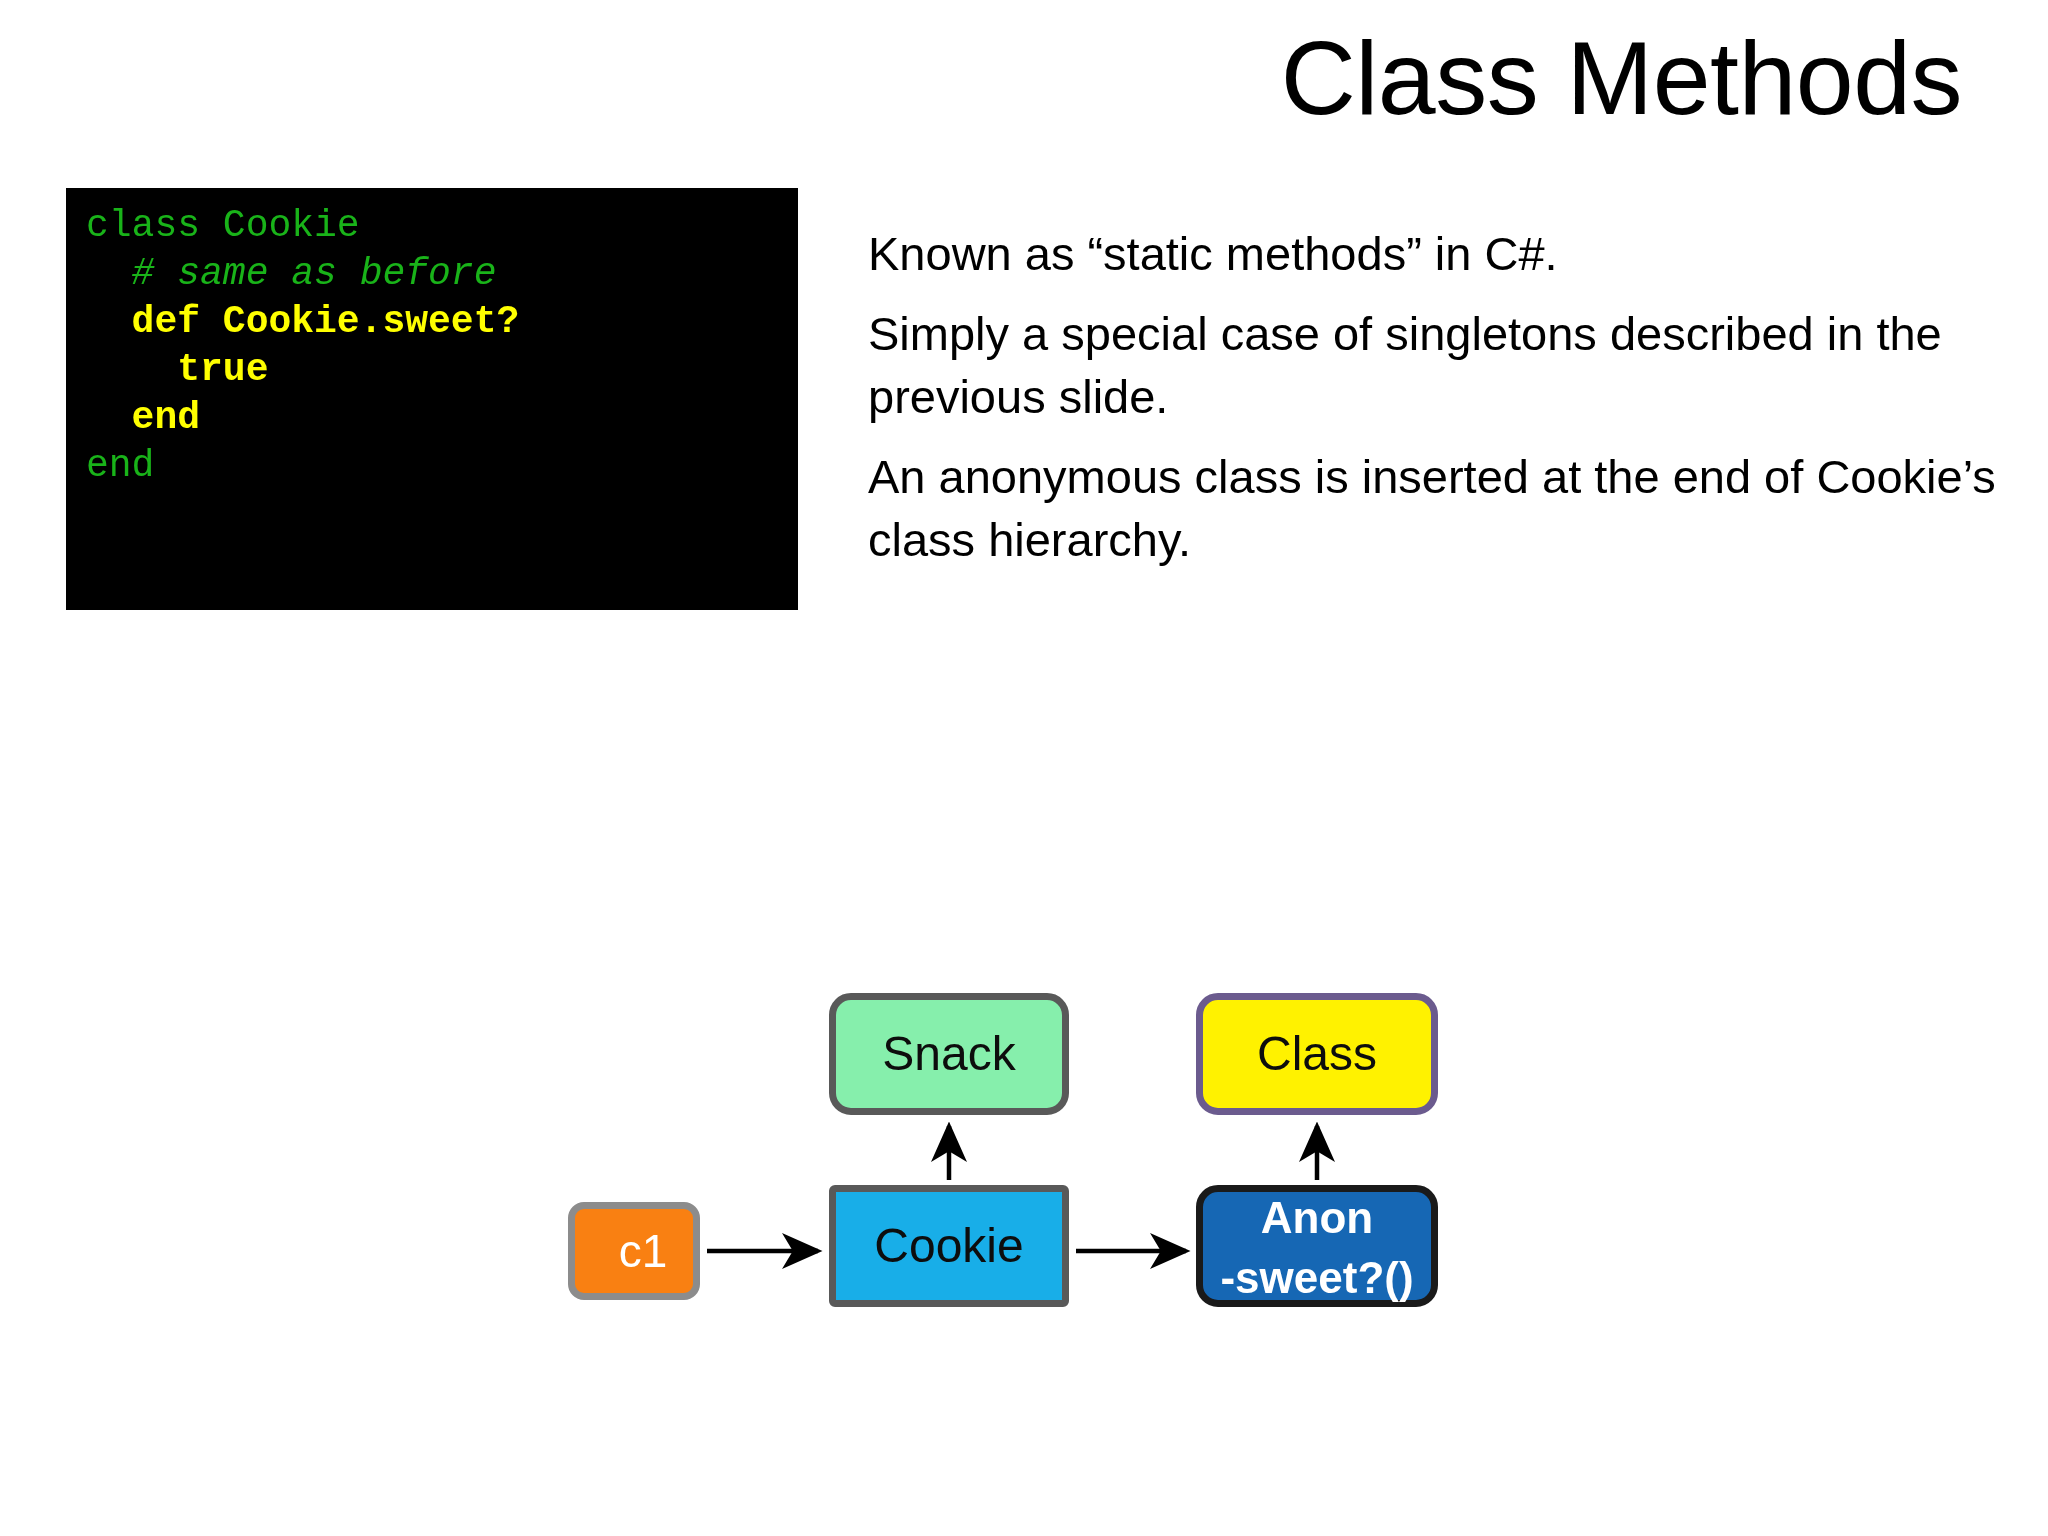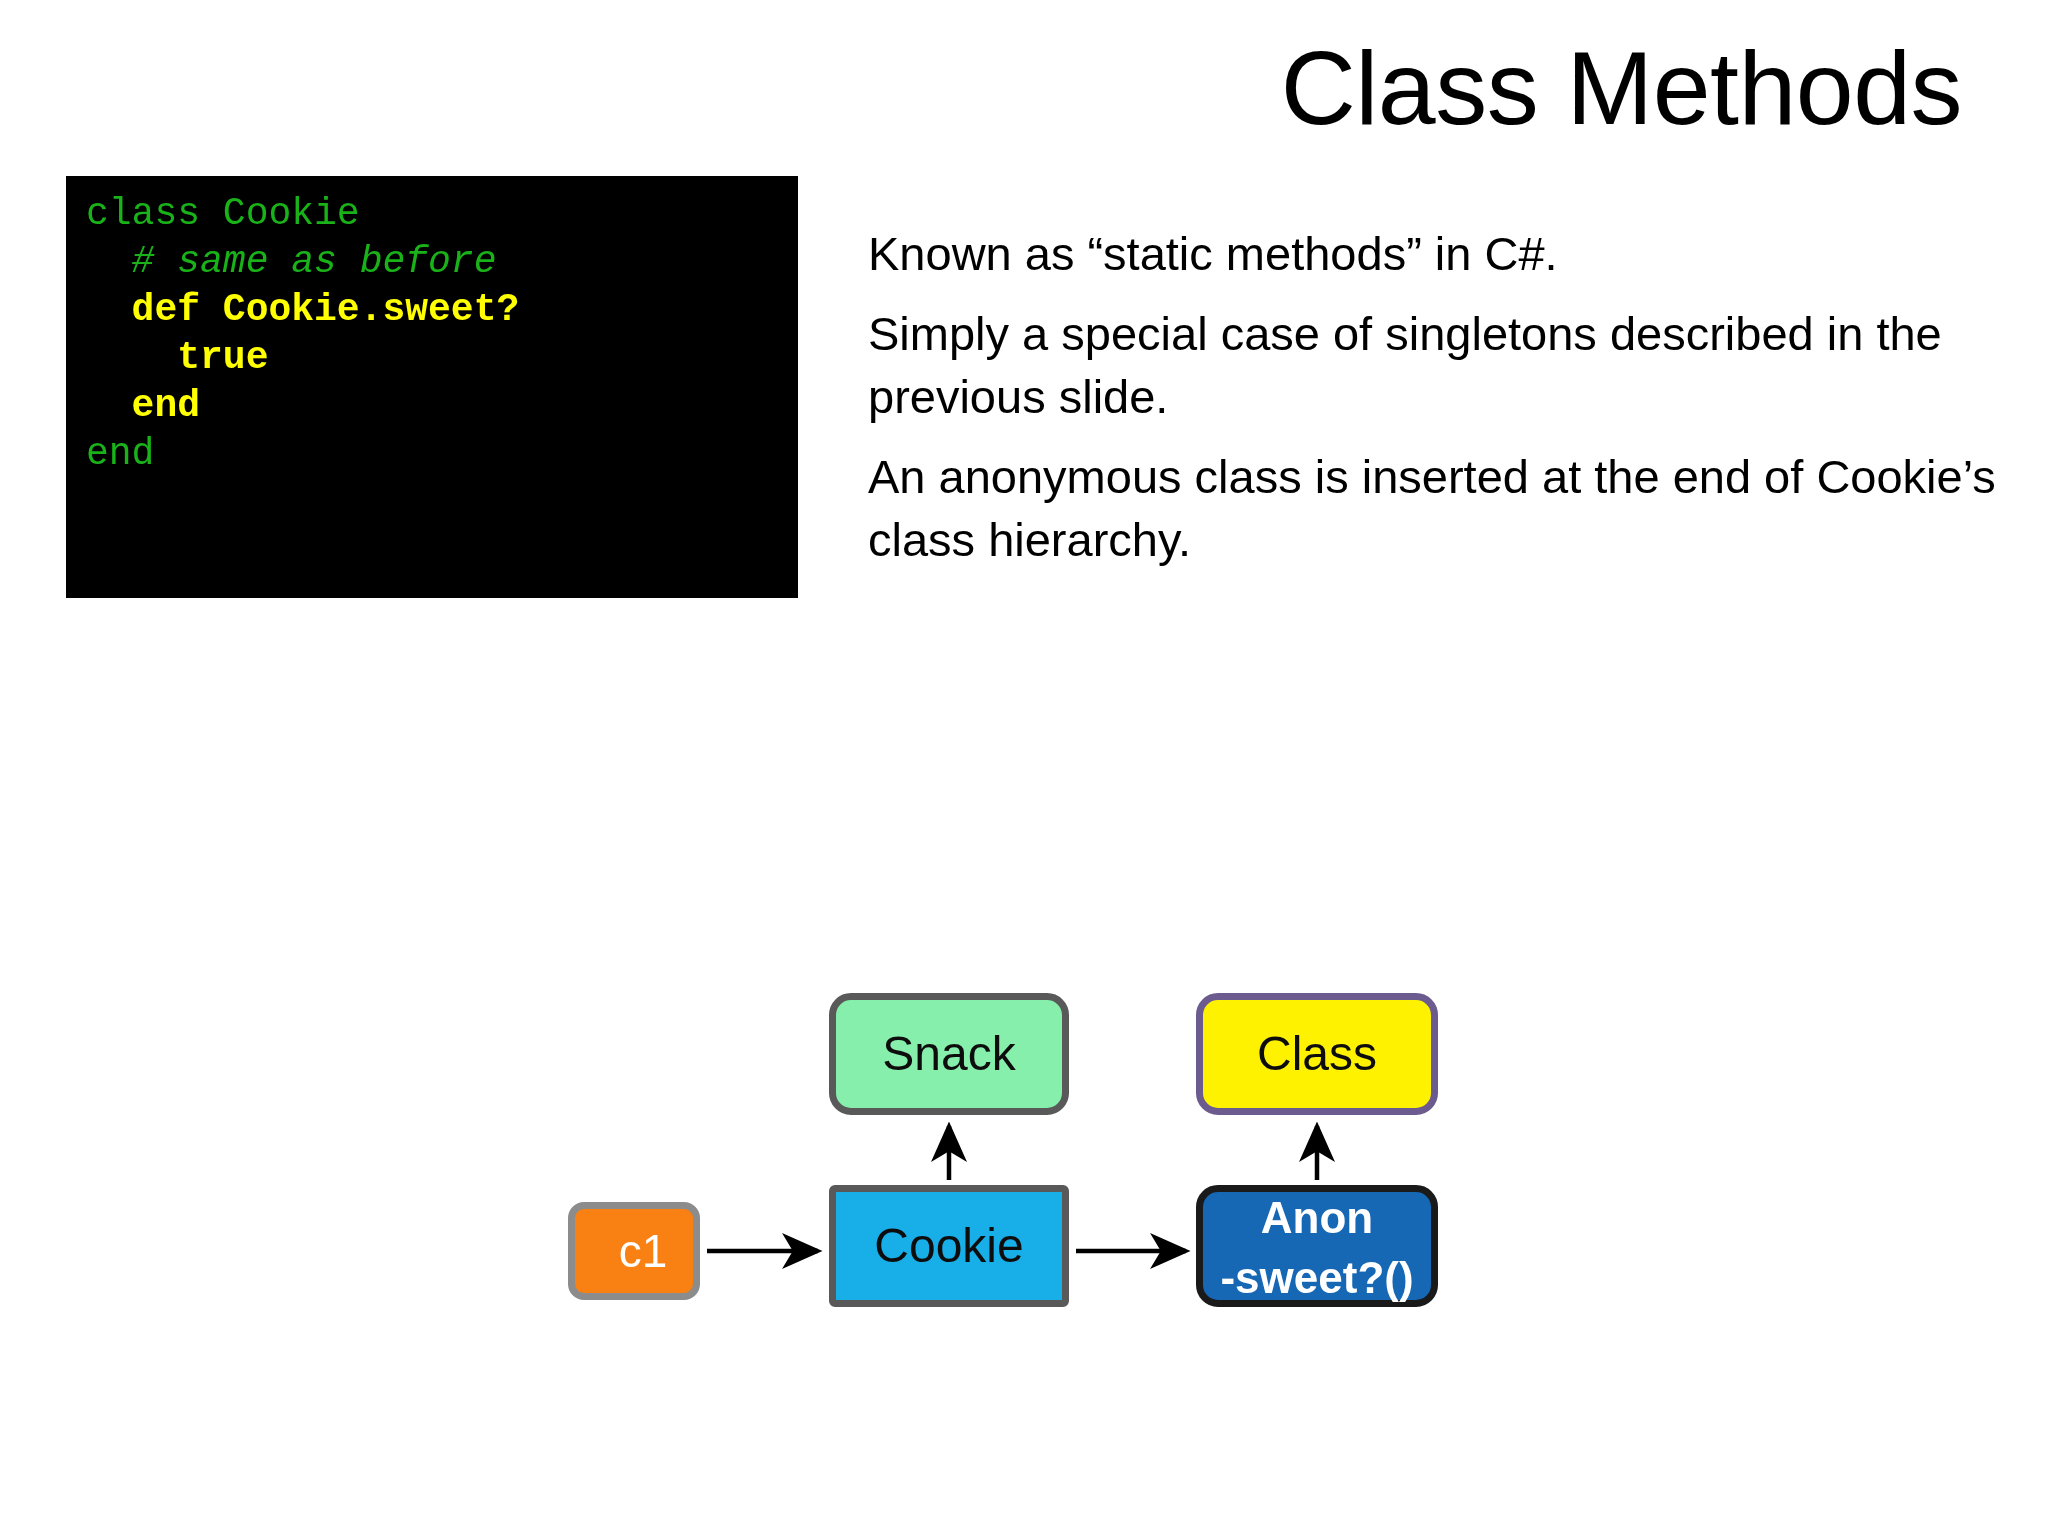--- a/index.html
+++ b/index.html
@@ -13,37 +13,37 @@
     position: relative;
     overflow: hidden;
     font-family: "Liberation Sans", sans-serif;
     color: #000000;
   }
 
   
   #slide-title {
     position: absolute;
     left: 0px;
-    top: 28px;
+    top: 18px;
     width: 1962px;
     text-align: right;
     font-family: "Liberation Sans", sans-serif;
     font-size: 104px;
     font-weight: 400;
     line-height: 120px;
     letter-spacing: -0.5px;
     color: #000000;
     white-space: nowrap;
   }
 
   
   #code-block {
     position: absolute;
     left: 66px;
-    top: 176px;
+    top: 188px;
     width: 732px;
     height: 422px;
     background: #000000;
     box-sizing: border-box;
     padding: 14px 9px 0 20px;
     overflow: hidden;
   }
   .code-line {
     font-family: "Liberation Mono", "DejaVu Sans Mono", monospace;
     font-size: 38px;

